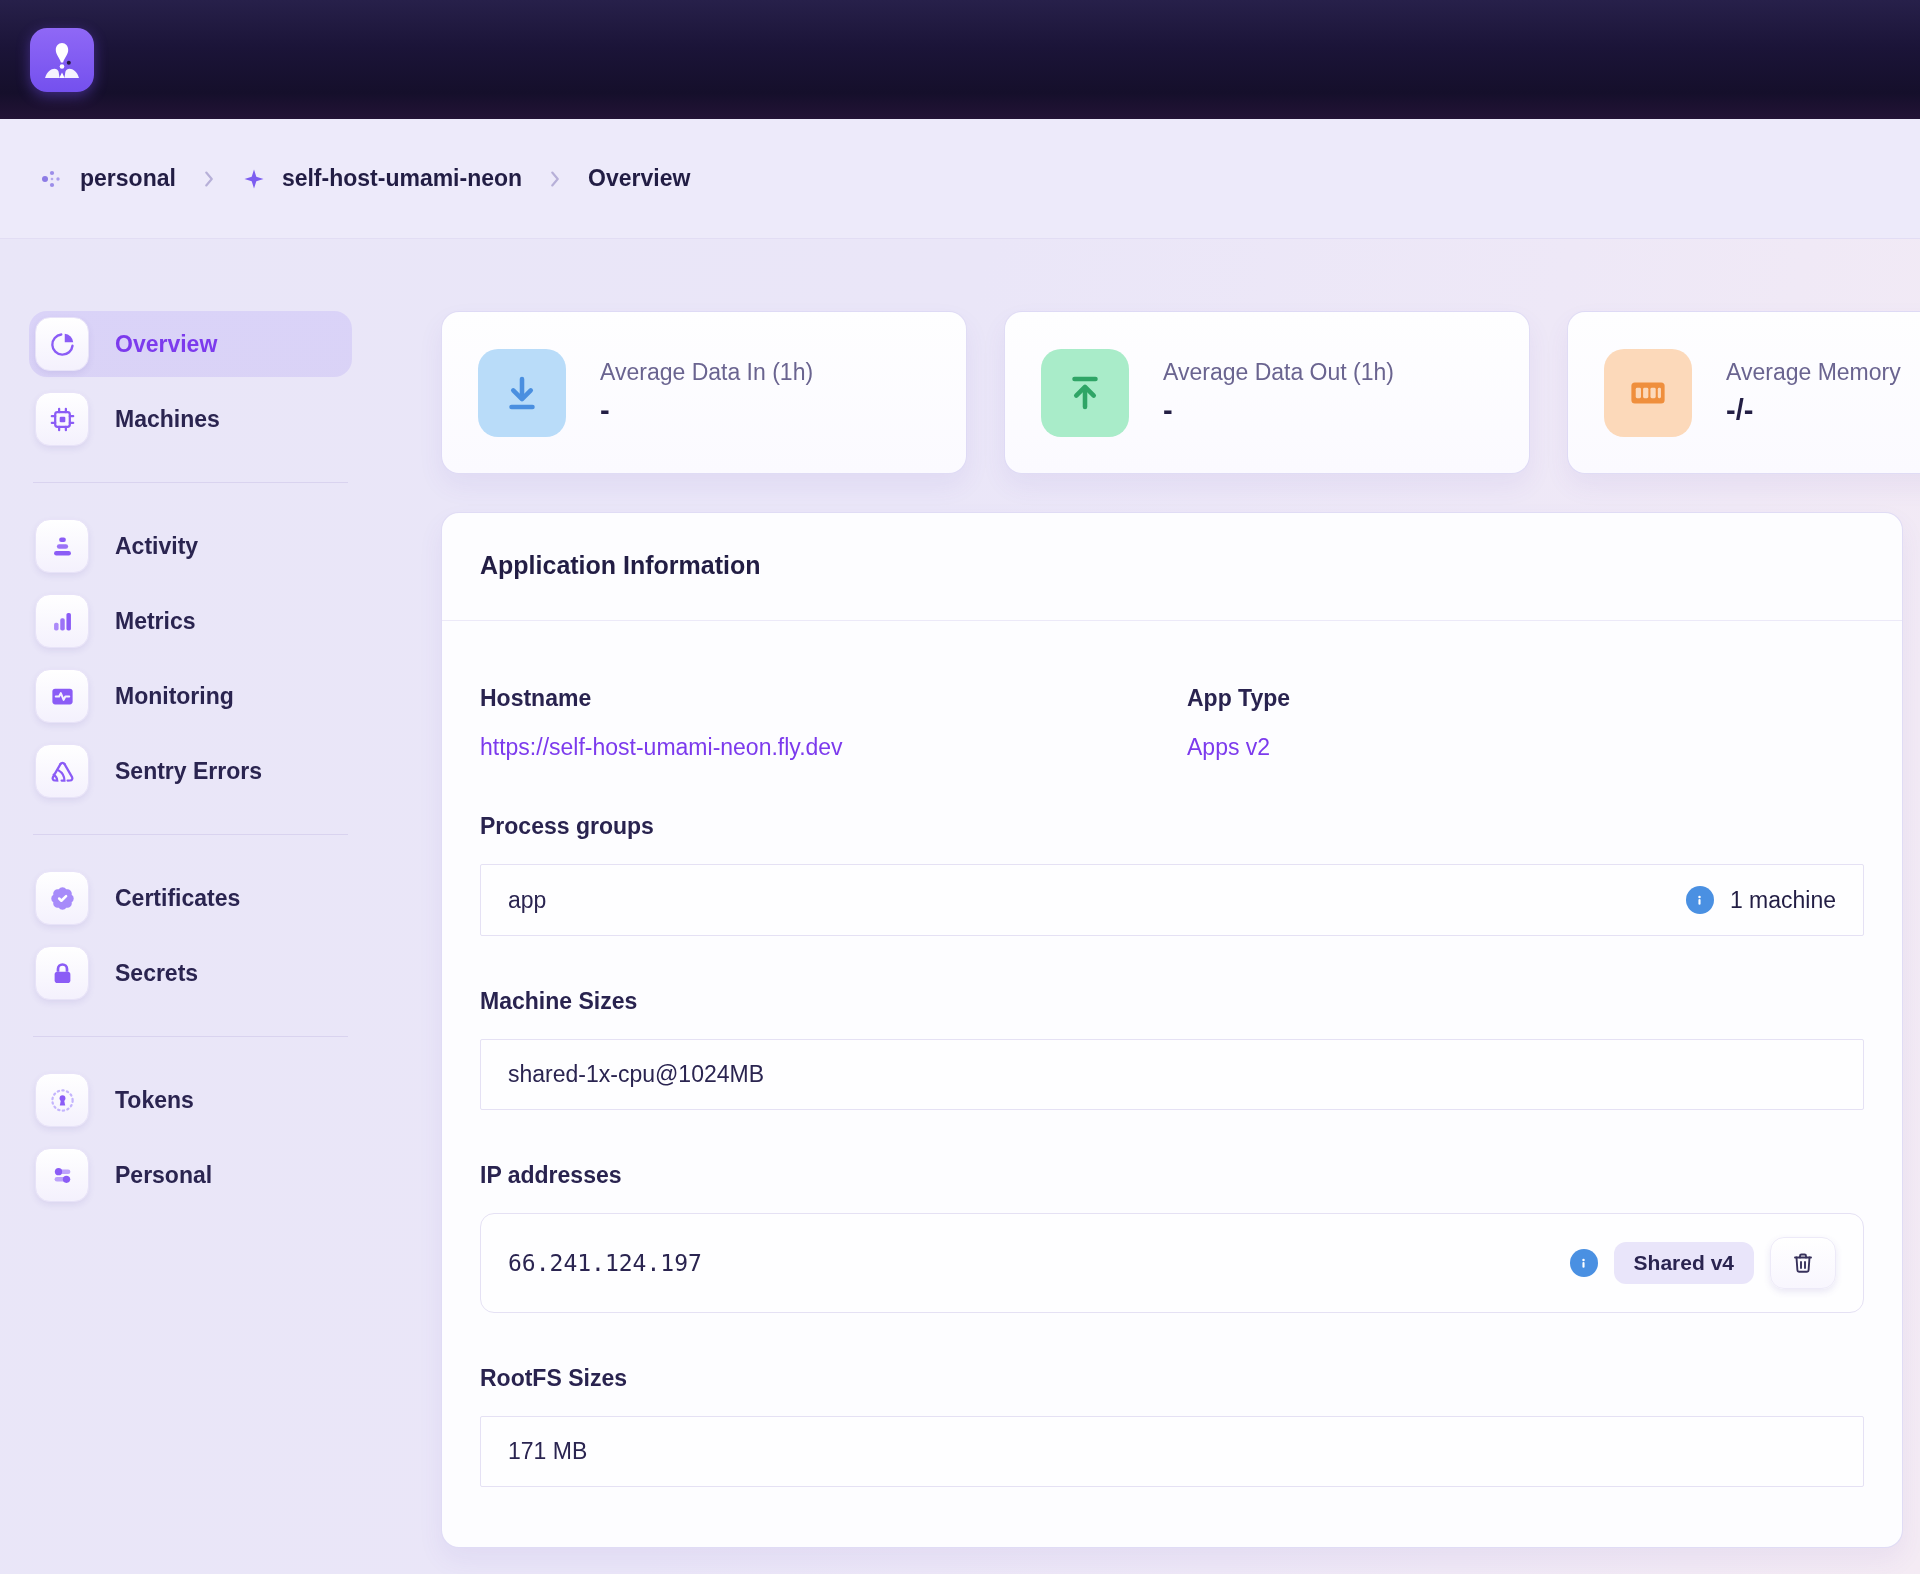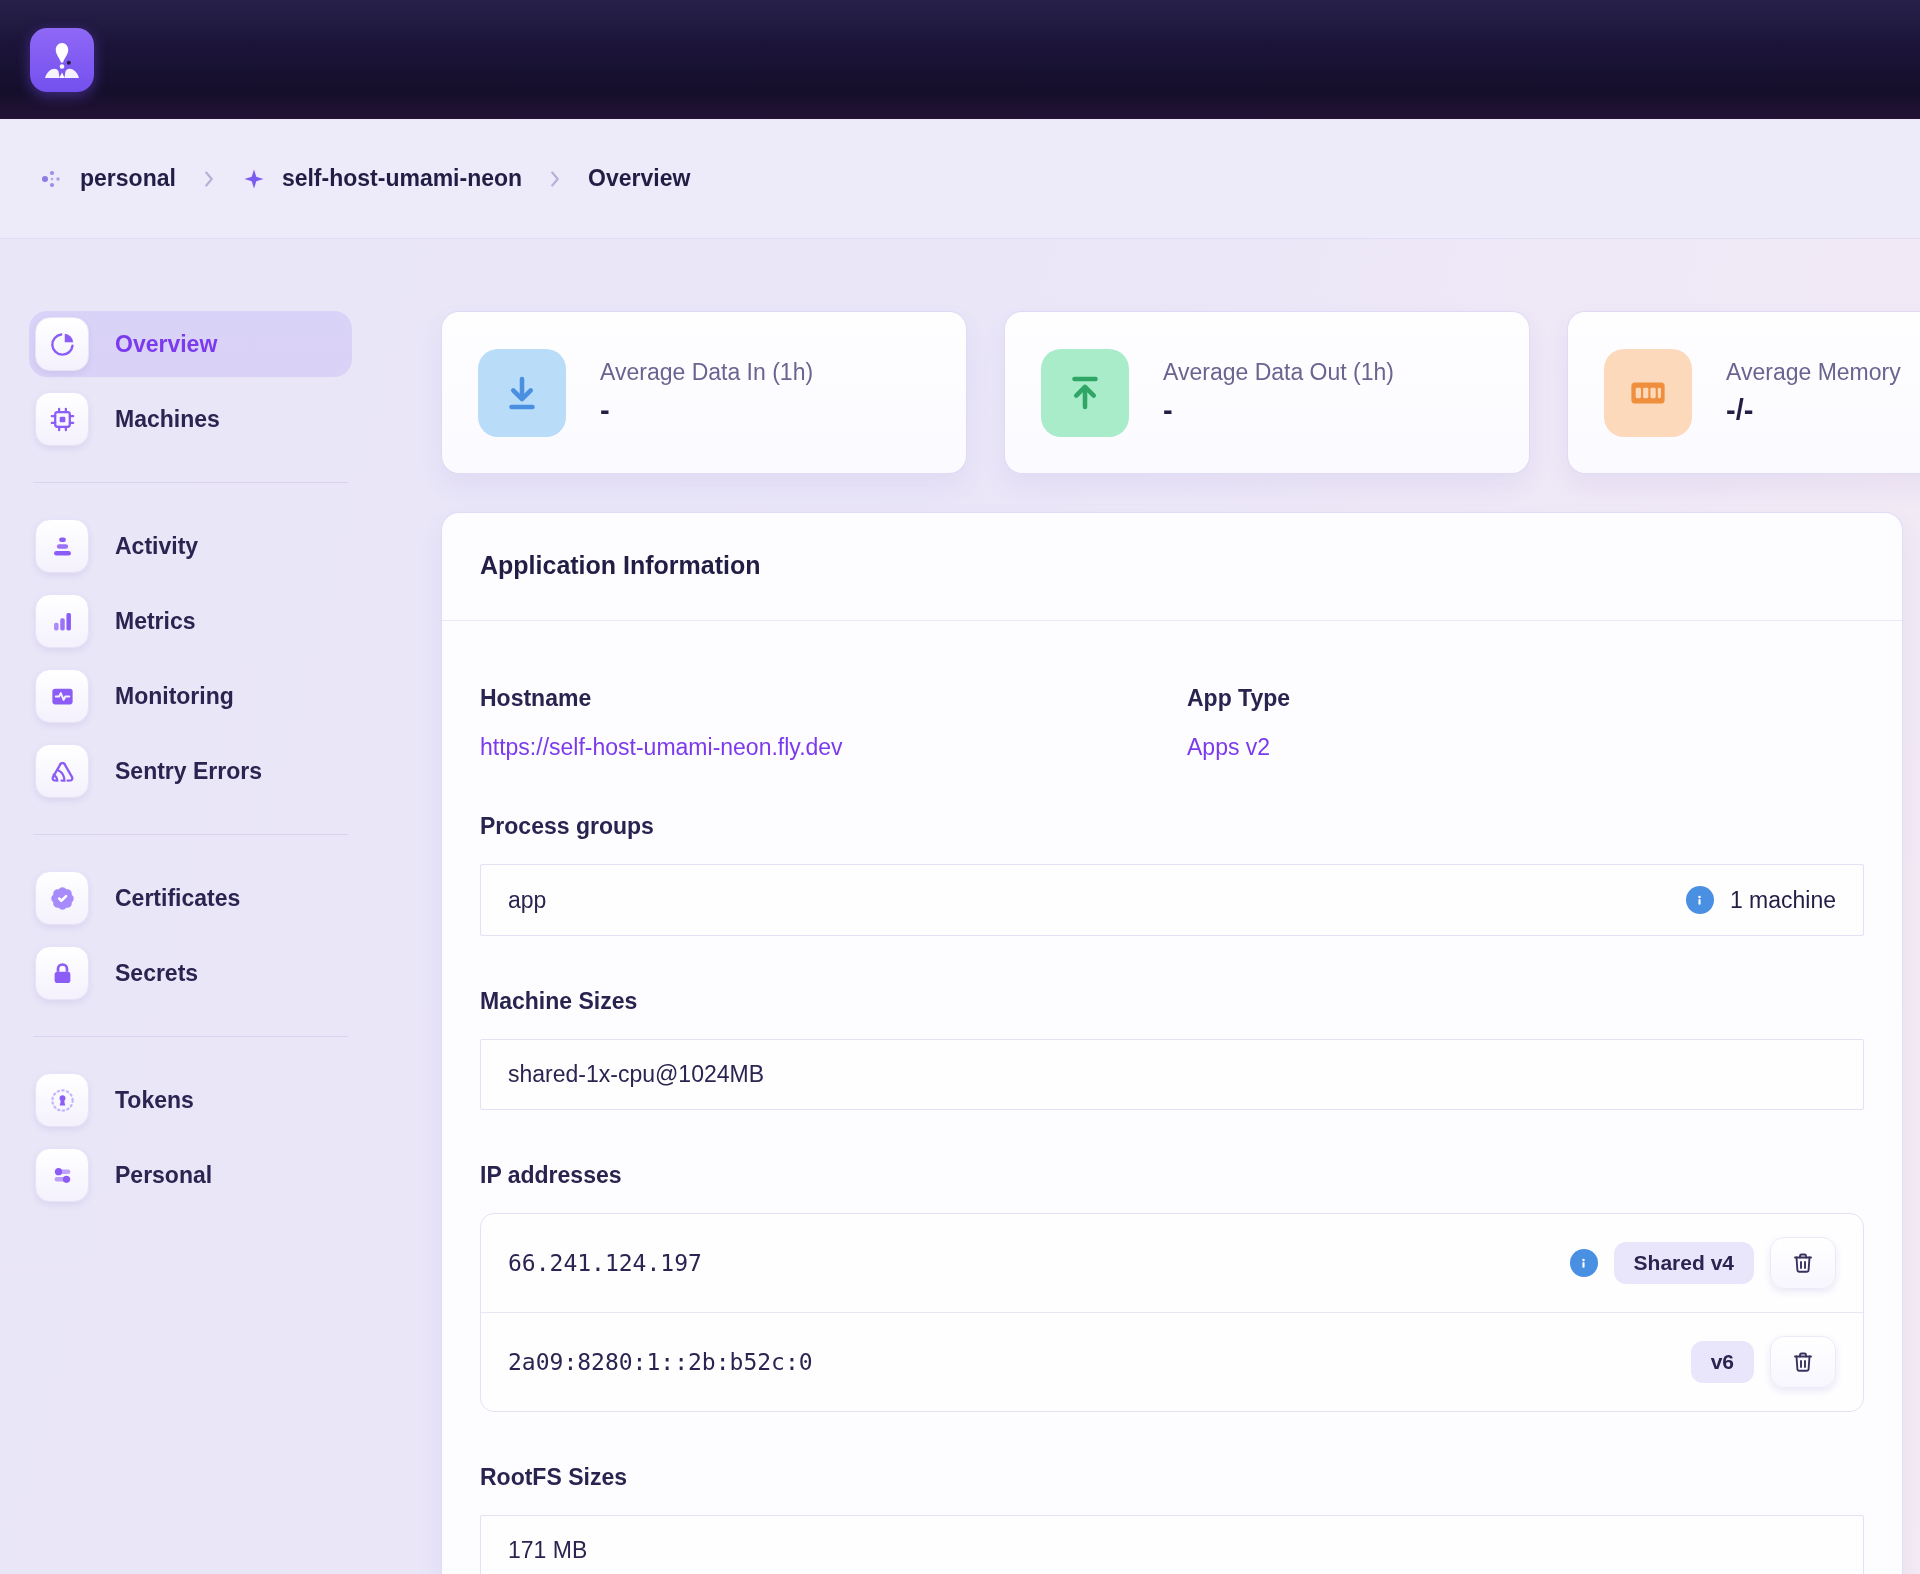--- a/index.html
+++ b/index.html
@@ -399,36 +399,20 @@
                       <path d="M4 6.5h16"></path>
                         <path d="M9 6.5V5a1.5 1.5 0 0 1 1.5-1.5h3A1.5 1.5 0 0 1 15 5v1.5"></path>
                       <path d="M18.5 6.5 17.6 19a2 2 0 0 1-2 1.8H8.4a2 2 0 0 1-2-1.8L5.5 6.5"></path>
                       <path d="M10 11v6M14 11v6"></path>
                     </svg>
                   </span>
                 </button>
               </span>
             </div>
 
-            <div class="ip-row">
-              <span class="mono">2a09:8280:1::2b:b52c:0</span>
-              <span class="row-right">
-                <span class="badge">v6</span>
-                <button class="trash-btn">
-                  <span>
-                    <svg width="24" height="24" viewBox="0 0 24 24" fill="none" stroke="currentColor" stroke-width="1.9" stroke-linecap="round" stroke-linejoin="round">
-                      <path d="M4 6.5h16"></path>
-                        <path d="M9 6.5V5a1.5 1.5 0 0 1 1.5-1.5h3A1.5 1.5 0 0 1 15 5v1.5"></path>
-                      <path d="M18.5 6.5 17.6 19a2 2 0 0 1-2 1.8H8.4a2 2 0 0 1-2-1.8L5.5 6.5"></path>
-                      <path d="M10 11v6M14 11v6"></path>
-                    </svg>
-                  </span>
-                </button>
-              </span>
-            </div>
 
           </div>
         </div>
 
         <div class="section">
           <div class="field-label">RootFS Sizes</div>
           <div class="row-box">
             <span class="row-text">171 MB</span>
           </div>
         </div>

